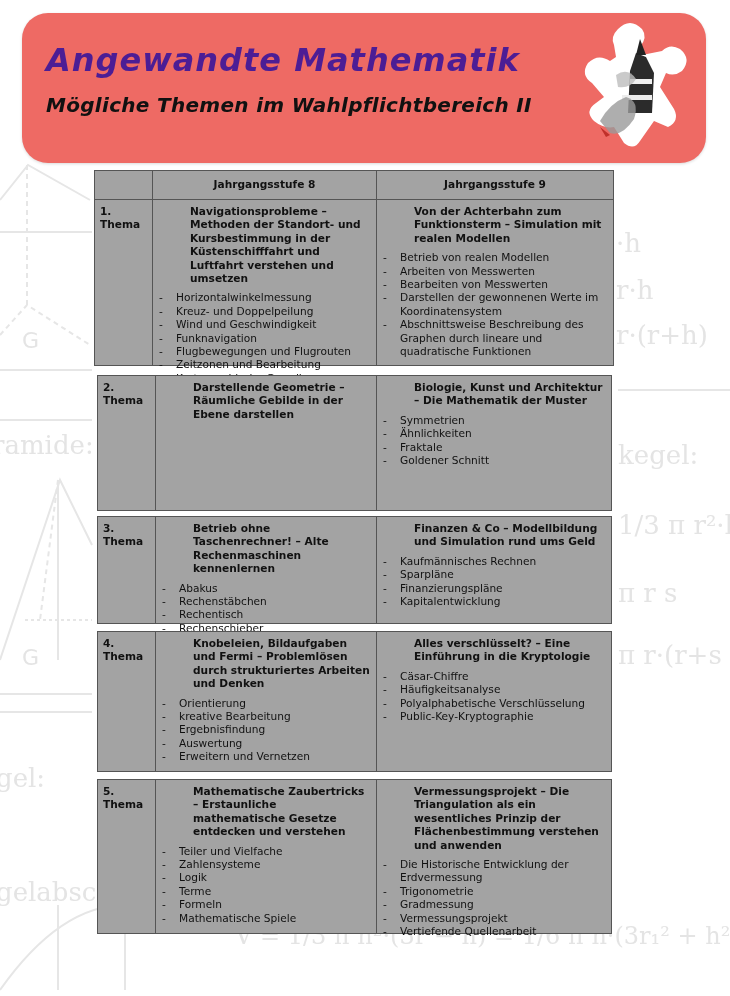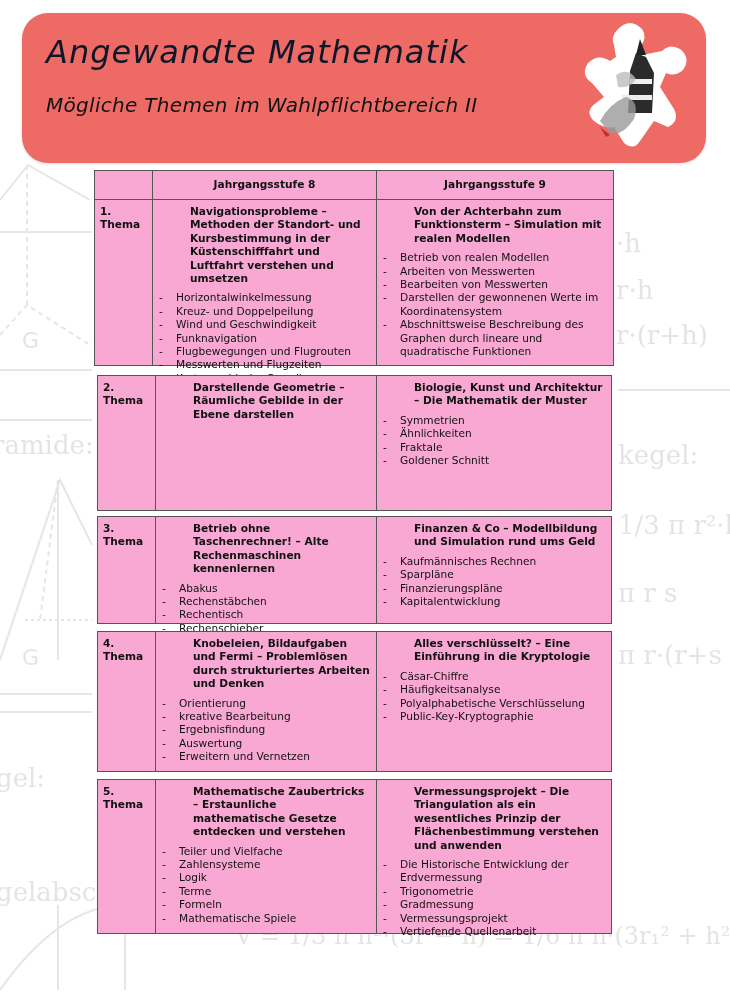--- a/index.html
+++ b/index.html
@@ -16,36 +16,36 @@
     font-size: 26px; white-space: nowrap;
   }
 
   
   .banner {
     position: absolute; left: 22px; top: 13px; width: 684px; height: 150px;
     background: #ee6a64; border-radius: 26px;
     box-shadow: 0 1px 3px rgba(0,0,0,0.15);
   }
   .banner-title {
-    position: absolute; left: 24px; top: 20px;
+    position: absolute; left: 24px; top: 28px;
     font-family: "DejaVu Sans", sans-serif; font-size: 32px; letter-spacing: 1px;
-    color: #0f172a; font-style: italic; font-weight: normal;
+    color: #4c1d95; font-style: italic; font-weight: bold;
   }
   .banner-subtitle {
     position: absolute; left: 24px; top: 80px;
     font-family: "DejaVu Sans", sans-serif; font-size: 20px;
-    color: #111; font-style: italic; letter-spacing: 0.3px;
+    color: #111; font-style: italic; letter-spacing: 0.3px; font-weight: bold;
   }
   .puzzle {
     position: absolute; left: 548px; top: 4px; width: 130px; height: 140px;
   }
 
   
   .box {
-    position: absolute; border: 1.5px solid #555; background: #f9a8d4;
+    position: absolute; border: 1.5px solid #555; background: #a3a3a3;
     box-sizing: border-box;
   }
   .box .c { position: absolute; top: 0; bottom: 0; box-sizing: border-box; }
   .c1 { left: 0; width: 58px; border-right: 1.5px solid #555; }
   .c2 { left: 58px; width: 224px; border-right: 1.5px solid #555; }
   .c3 { left: 282px; right: 0; }
   .box .cell { padding: 5px 5px; font-size: 10.6px; line-height: 13.4px; }
   .thema { font-weight: bold; }
   .hd { font-weight: bold; text-align: center; padding-top: 7px !important; }
   .topic { font-weight: bold; margin-bottom: 6px; margin-left: 32px; }
@@ -120,21 +120,21 @@
     <div>Thema</div>
   </div>
   <div class="c c2 cell">
     <div class="topic">Navigationsprobleme – Methoden der Standort- und Kursbestimmung in der Küstenschifffahrt und Luftfahrt verstehen und umsetzen</div>
     <ul>
       <li>Horizontalwinkelmessung</li>
       <li>Kreuz- und Doppelpeilung</li>
       <li>Wind und Geschwindigkeit</li>
       <li>Funknavigation</li>
       <li>Flugbewegungen und Flugrouten</li>
-      <li>Messwerten und Flugzeiten</li>
+      <li>Zeitzonen und Bearbeitung</li>
       <li>Kartographische Grundlagen</li>
     </ul>
   </div>
   <div class="c c3 cell">
     <div class="topic">Von der Achterbahn zum Funktionsterm – Simulation mit realen Modellen</div>
     <ul>
       <li>Betrieb von realen Modellen</li>
       <li>Arbeiten von Messwerten</li>
       <li>Bearbeiten von Messwerten</li>
       <li>Darstellen der gewonnenen Werte im Koordinatensystem</li>

